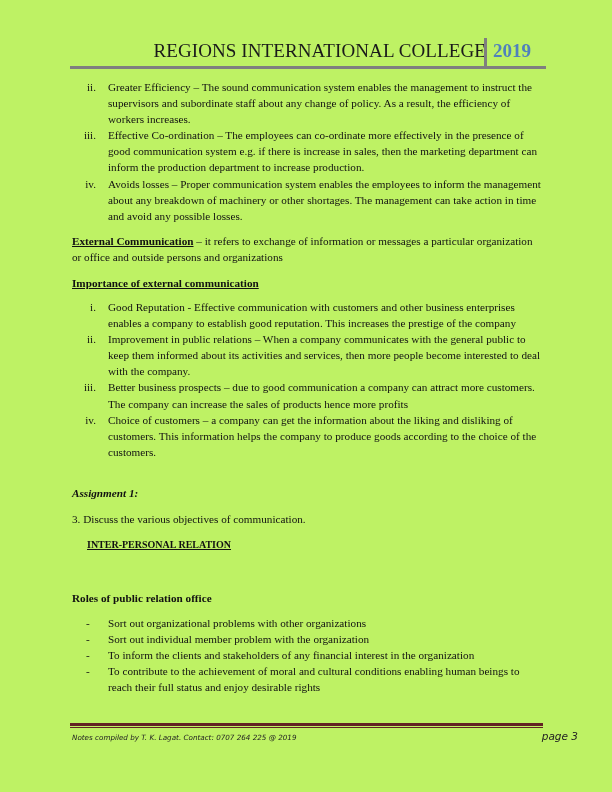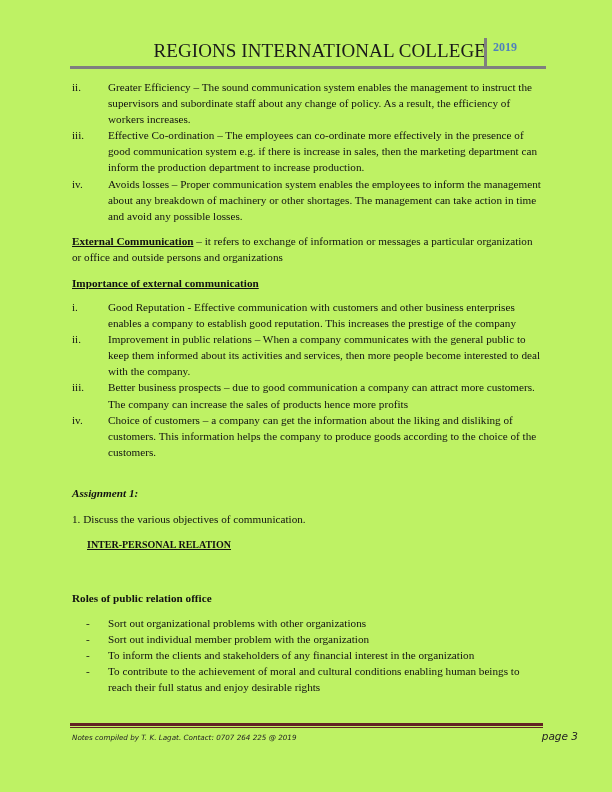--- a/index.html
+++ b/index.html
@@ -3,28 +3,28 @@
 <meta charset="utf-8">
 <style>
   html, body { margin: 0; padding: 0; background: #ffffff; }
   body { width: 612px; height: 792px; position: relative; overflow: hidden; color: #111; }
   .page { position: absolute; left: 0; top: 0; width: 612px; height: 792px; background: #bef264; padding-left: 36px; }
 
   
   .hdr { position: absolute; left: 70px; top: 38px; width: 476px; height: 28px; }
   .hdr-title { position: absolute; right: 60px; top: 2px; font-family: "Liberation Serif", "DejaVu Serif", serif; font-size: 19px; color: #1a1a1a; letter-spacing: 0.1px; }
   .hdr-sep { position: absolute; left: 414px; top: 0; width: 3px; height: 28px; background: #7f7f7f; }
-  .hdr-year { position: absolute; left: 423px; top: 2px; font-family: "Liberation Serif", "DejaVu Serif", serif; font-size: 12px; font-weight: bold; color: #4f81bd; }
+  .hdr-year { position: absolute; left: 423px; top: 2px; font-family: "Liberation Serif", "DejaVu Serif", serif; font-size: 19px; font-weight: bold; color: #4f81bd; }
   .hdr-rule { position: absolute; left: 70px; top: 66px; width: 476px; height: 3px; background: #7f7f7f; }
 
   
   .txt { position: absolute; left: 72px; width: 470px; font-family: "Liberation Serif", "DejaVu Serif", serif; font-size: 11.2px; line-height: 16px; color: #111; }
   .list { position: absolute; left: 72px; width: 470px; margin: 0; padding: 0; list-style: none; font-family: "Liberation Serif", "DejaVu Serif", serif; font-size: 11.2px; line-height: 16.1px; color: #111; }
   .list li { position: relative; padding-left: 36px; }
-  .list .mk { position: absolute; left: 0; width: 24px; text-align: left; }
+  .list .mk { position: absolute; left: 0; width: 24px; text-align: right; }
   .dash .mk { left: 14px; width: auto; text-align: left; }
   .b { font-weight: bold; }
   .u { text-decoration: underline; }
   .bi { font-weight: bold; font-style: italic; }
 
   
   .ftr-rule1 { position: absolute; left: 70px; top: 723px; width: 473px; height: 3px; background: #622423; }
   .ftr-rule2 { position: absolute; left: 70px; top: 727px; width: 473px; height: 1px; background: #622423; }
   .ftr-note { position: absolute; left: 72px; top: 733px; font-family: "DejaVu Sans", sans-serif; font-size: 7.2px; font-style: italic; color: #222; }
   .ftr-page { position: absolute; right: 70px; top: 730px; font-family: "DejaVu Sans", sans-serif; font-size: 10.5px; color: #222; font-style: italic; }
@@ -52,21 +52,21 @@
   <div class="txt" style="top:233px;"><span class="b u">External Communication</span><span> – it refers to exchange of information or messages a particular organization or office and outside persons and organizations</span></div>
 
   <ul class="list" style="top:299px;">
     <li><span class="mk">i.</span><span>Good Reputation - Effective communication with customers and other business enterprises enables a company to establish good reputation. This increases the prestige of the company</span></li>
     <li><span class="mk">ii.</span><span>Improvement in public relations – When a company communicates with the general public to keep them informed about its activities and services, then more people become interested to deal with the company.</span></li>
     <li><span class="mk">iii.</span><span>Better business prospects – due to good communication a company can attract more customers. The company can increase the sales of products hence more profits</span></li>
     <li><span class="mk">iv.</span><span>Choice of customers – a company can get the information about the liking and disliking of customers. This information helps the company to produce goods according to the choice of the customers.</span></li>
   </ul>
 
   <div class="txt bi" style="top:485px;">Assignment 1:</div>
-  <div class="txt" style="top:511px;">1. Discuss the various objectives of communication.</div>
+  <div class="txt" style="top:511px;">3. Discuss the various objectives of communication.</div>
 
   <div class="txt b u" style="top:537px; font-size:10px;margin-left:15px;">INTER-PERSONAL RELATION</div>
 
   <div class="txt b" style="top:590px;">Roles of public relation office</div>
 
   <ul class="list dash" style="top:615px;">
     <li><span class="mk">-</span><span>Sort out organizational problems with other organizations</span></li>
     <li><span class="mk">-</span><span>Sort out individual member problem with the organization</span></li>
     <li><span class="mk">-</span><span>To inform the clients and stakeholders of any financial interest in the organization</span></li>
     <li><span class="mk">-</span><span>To contribute to the achievement of moral and cultural conditions enabling human beings to reach their full status and enjoy desirable rights</span></li>

